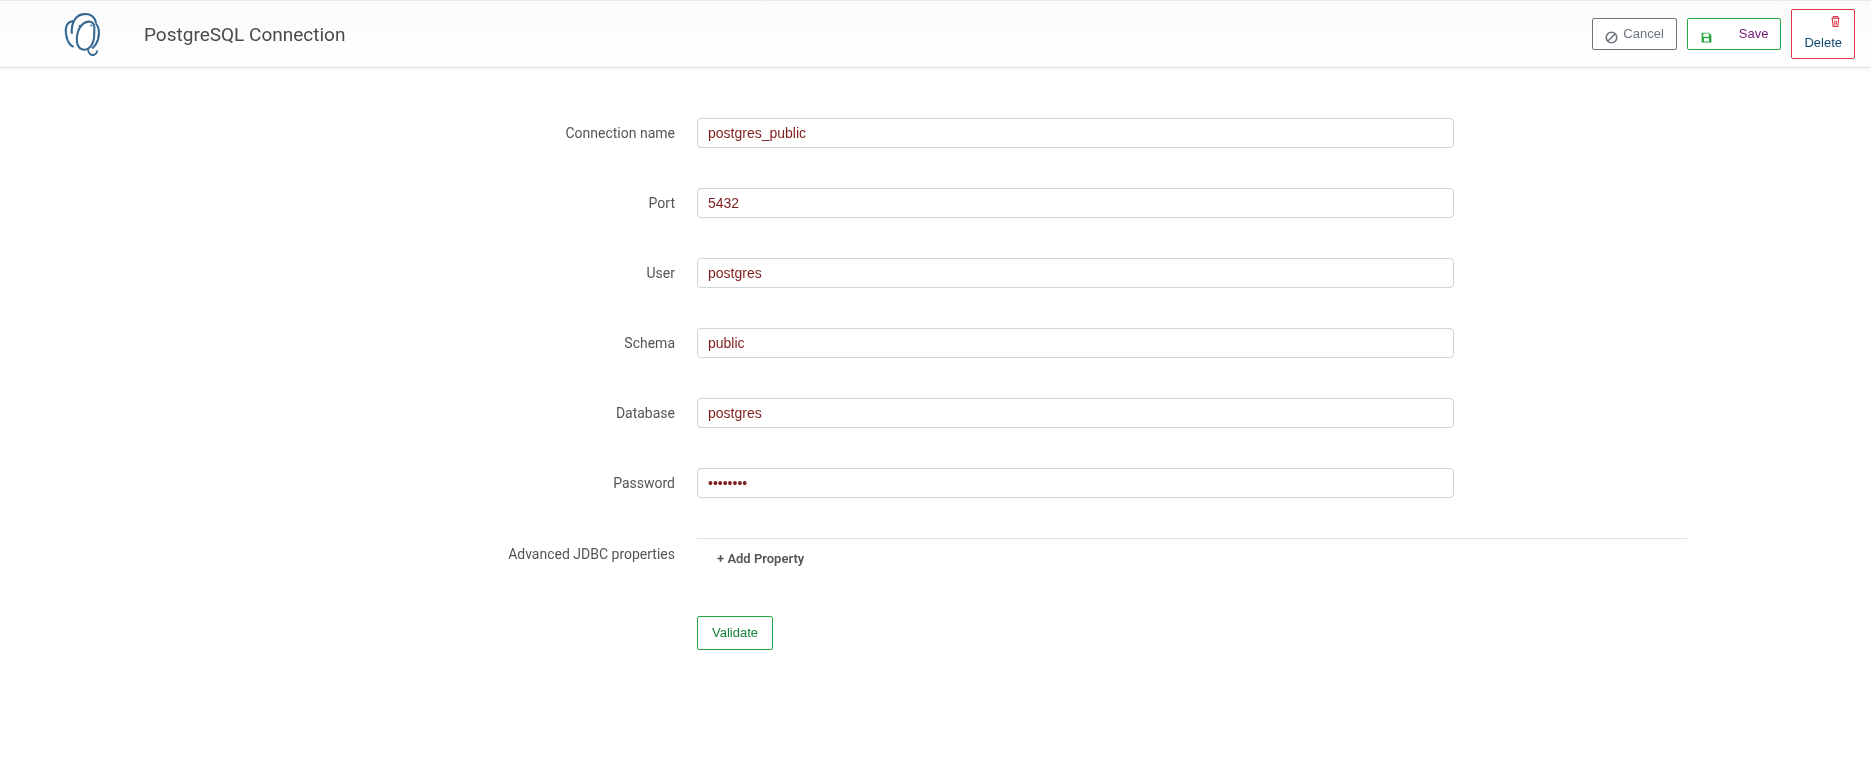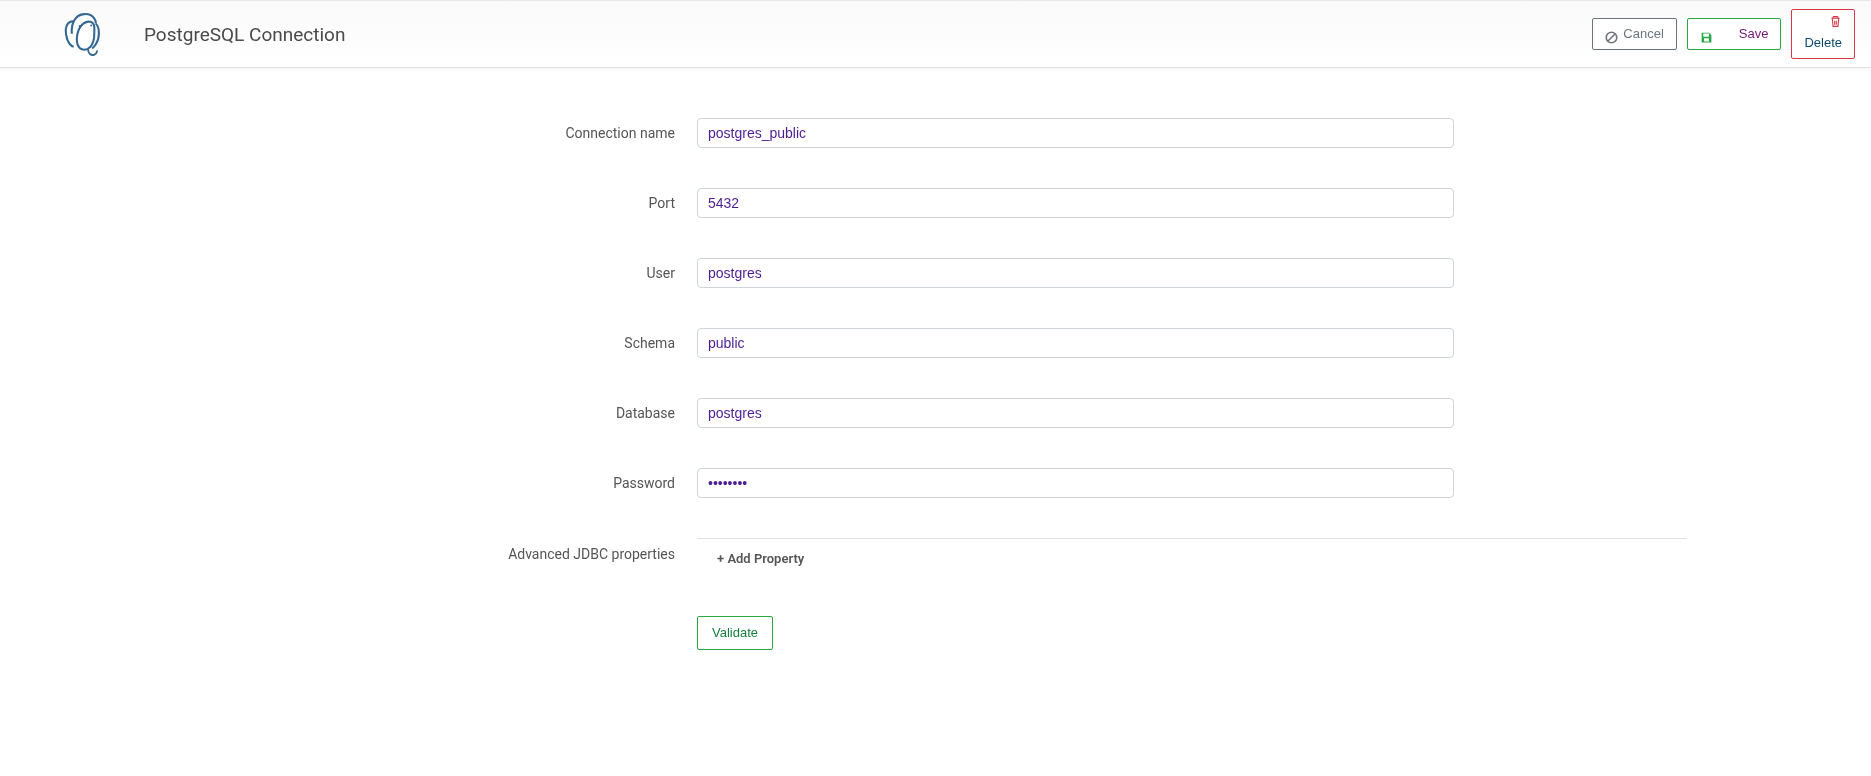--- a/index.html
+++ b/index.html
@@ -101,21 +101,21 @@
     .form-input-wrap {
       flex: 1;
       max-width: 757px;
     }
     .form-input {
       width: 100%;
       padding: 6px 10px;
       border: 1px solid #ced4da;
       border-radius: 4px;
       font-size: 14px;
-      color: #4c1d95;
+      color: #7f1d1d;
       height: 30px;
     }
     .advanced-section {
       display: flex;
       margin-bottom: 50px;
     }
     .advanced-label {
       width: 513px;
       text-align: right;
       padding-right: 22px;

